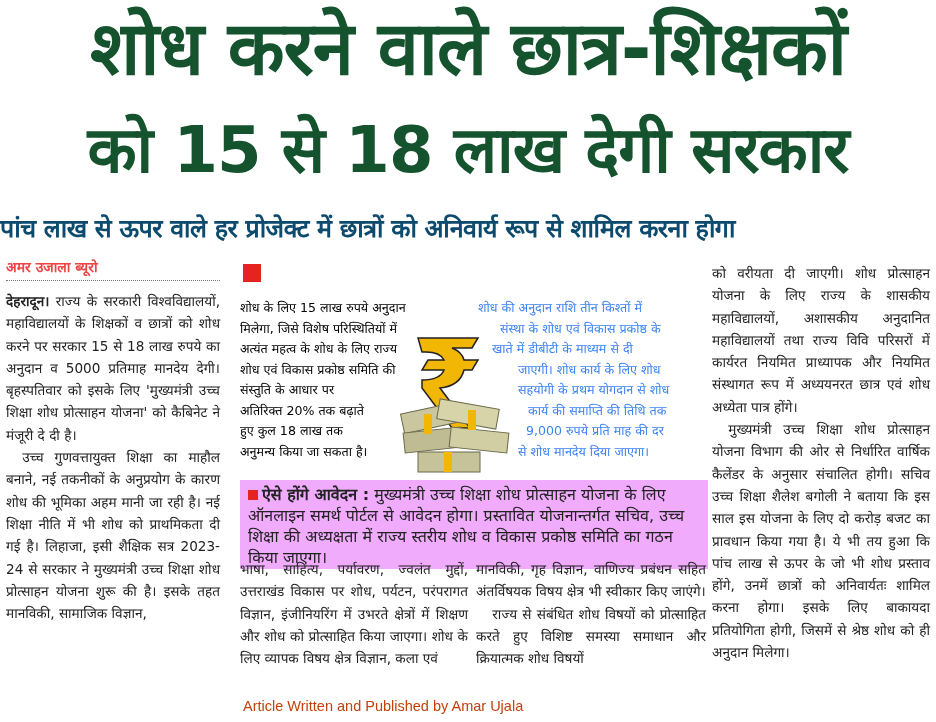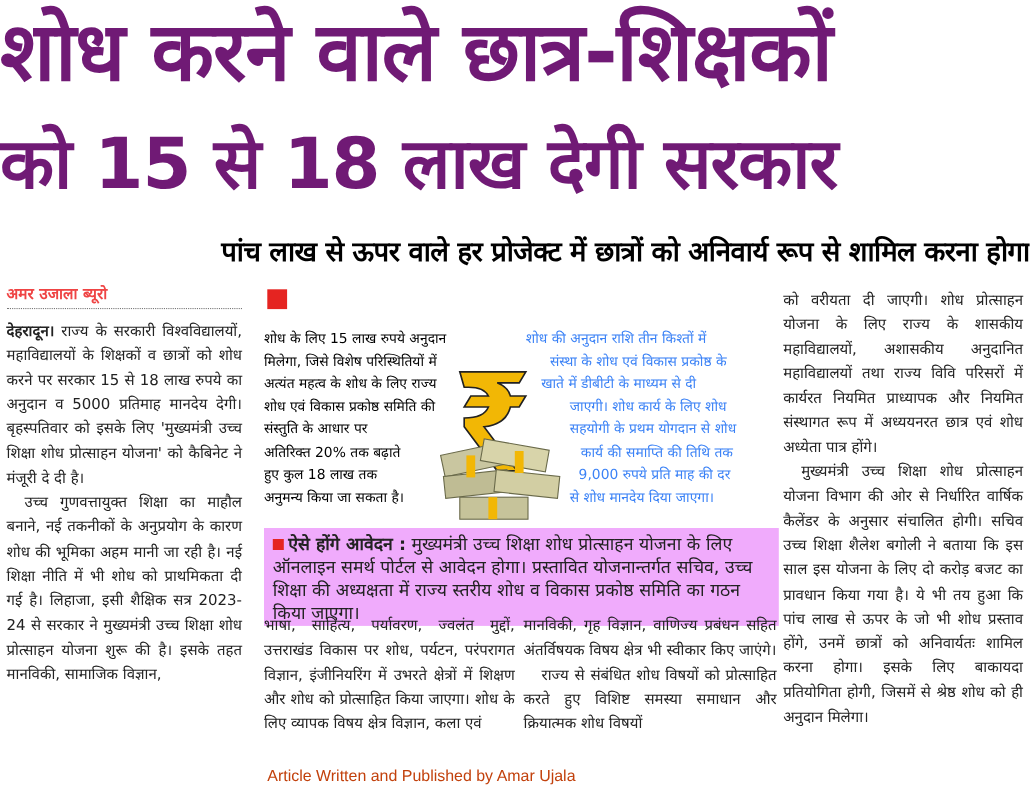--- a/index.html
+++ b/index.html
@@ -1,28 +1,28 @@
 <!DOCTYPE html>
 <html><head>
 <meta charset="utf-8">
 <style>
   * { box-sizing: border-box; margin: 0; padding: 0; }
   html, body { width: 936px; height: 722px; background: #ffffff; overflow: hidden; }
   body { position: relative; font-family: "DejaVu Sans", sans-serif; color: #1e1e1e; }
 
   .headline {
     position: absolute; left: 0; top: 0; width: 936px;
-    text-align: left; font-weight: bold; color: #701a75;
+    text-align: center; font-weight: bold; color: #14532d;
     font-family: "DejaVu Sans", sans-serif;
   }
   .hl1 { top: 2px; font-size: 74px; line-height: 92px; letter-spacing: -1px; }
   .hl2 { top: 100px; font-size: 64px; line-height: 100px; letter-spacing: -1px; }
   .subhead {
-    position: absolute; left: 0; top: 212px; width: 936px; text-align: right;
-    font-size: 25px; line-height: 34px; font-weight: bold; color: #000000; letter-spacing: -0.5px;
+    position: absolute; left: 0; top: 212px; width: 936px; text-align: left;
+    font-size: 25px; line-height: 34px; font-weight: bold; color: #0c4a6e; letter-spacing: -0.5px;
   }
 
   .col { position: absolute; font-size: 13.6px; line-height: 22.3px; text-align: justify; color: #222; }
   .col p { text-indent: 0; }
   .col p.indent { text-indent: 1.2em; }
 
   .byline {
     position: absolute; left: 6px; top: 257px; width: 214px; font-size: 14px; font-weight: bold;
     border-bottom: 1px dotted #777; padding-bottom: 4px; color: #ef4444;
   }

